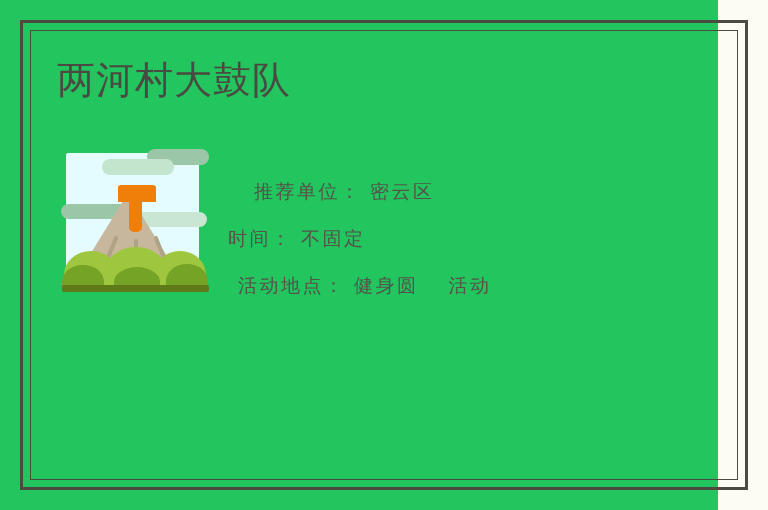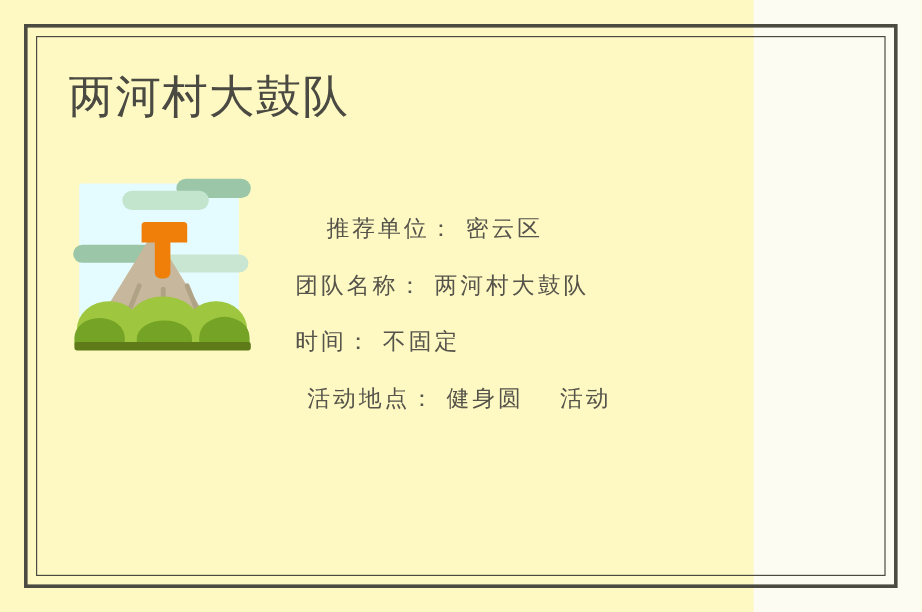--- a/index.html
+++ b/index.html
@@ -9,23 +9,23 @@
   body {
     width: 768px;
     height: 510px;
     background: #fdfcf3;
     font-family: "DejaVu Sans", sans-serif;
     overflow: hidden;
   }
 
   #page {
     position: relative;
-    width: 628px;
+    width: 718px;
     height: 510px;
-    background: #fef9c3;
+    background: #22c55e;
   }
 
   
   .frame-outer {
     position: absolute;
     left: 20px;
     top: 20px;
     width: 728px;
     height: 470px;
     border: 3px solid #4b4b42;
@@ -163,21 +163,20 @@
     top: 168px;
     width: 390px;
   }
   .info-line {
     font-family: "DejaVu Sans", "Liberation Sans", sans-serif;
     font-size: 19px;
     line-height: 47px;
     letter-spacing: 2.5px;
     color: #55534a;
     white-space: pre;
-    margin-left: 18px;
   }
   .info-line.indent-1 { padding-left: 26px; }
   .info-line.indent-2 { padding-left: 10px; }
 </style>
 </head>
 <body>
 
 <div id="page">
 
   <div class="frame-outer"></div>
@@ -201,18 +200,17 @@
     <div class="bush bush-back-m"></div>
     <div class="bush bush-back-r"></div>
     <div class="bush-front bush-front-l"></div>
     <div class="bush-front bush-front-m"></div>
     <div class="bush-front bush-front-r"></div>
     <div class="ground"></div>
   </div>
 
   <div class="info-block">
     <div class="info-line indent-1">推荐单位： 密云区</div>
-    <div class="info-line">团队名称： 两河村大鼓队</div>
     <div class="info-line">时间： 不固定</div>
     <div class="info-line indent-2">活动地点： 健身圆　 活动</div>
   </div>
 
 </div>
 
 </body></html>

